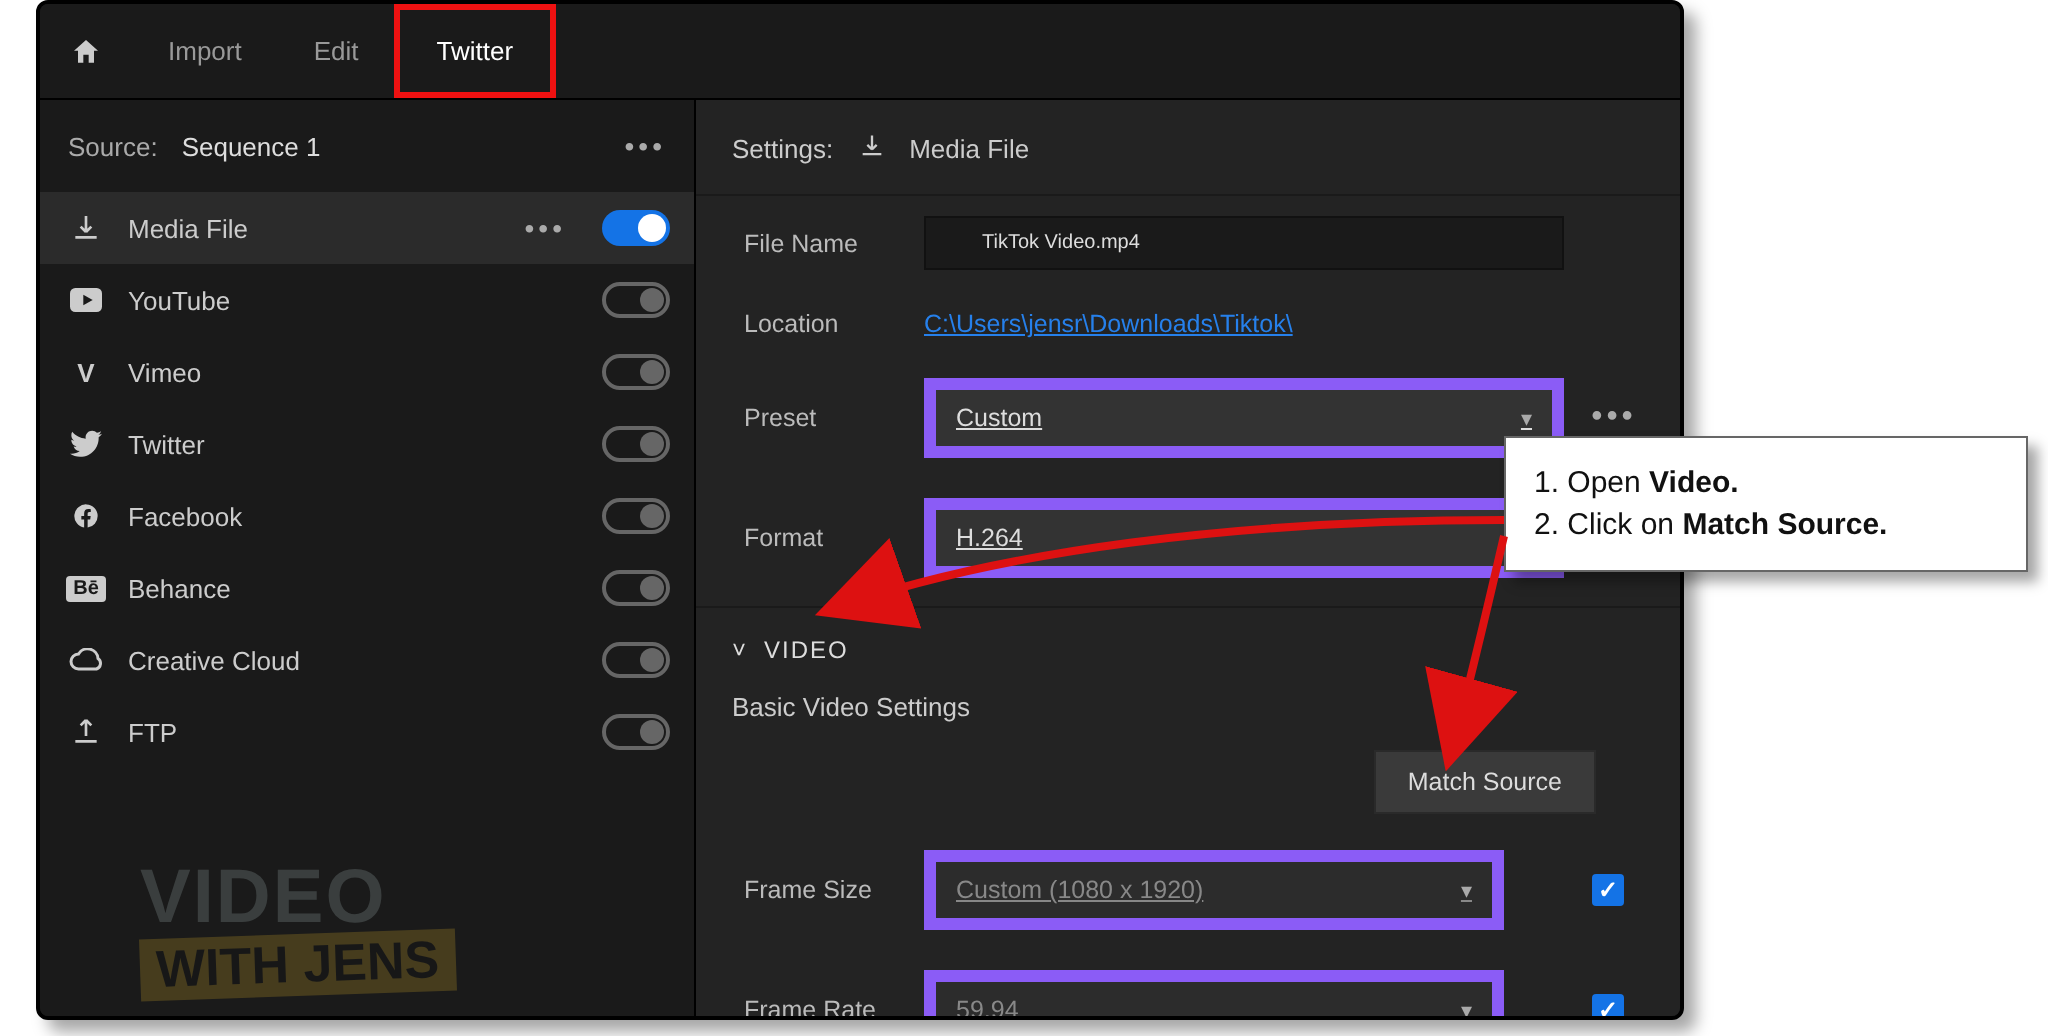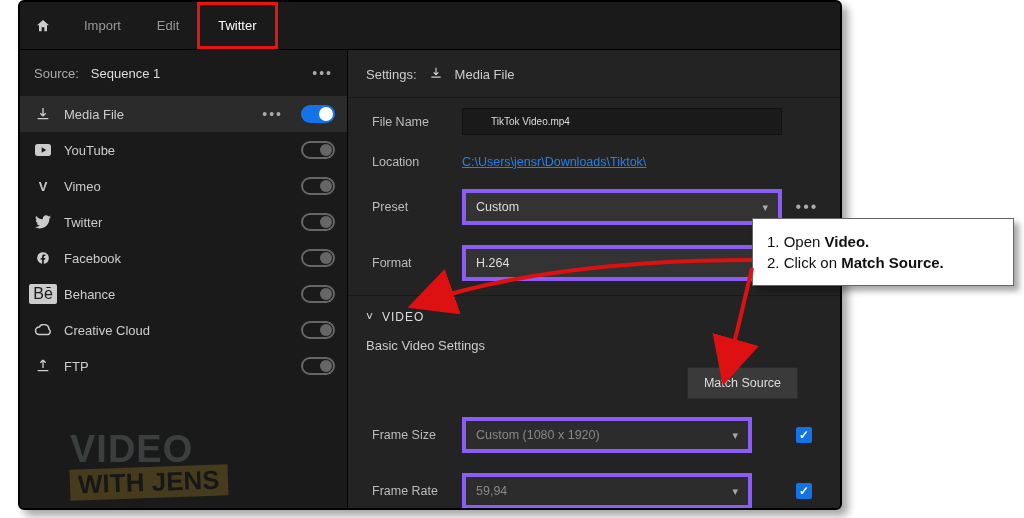--- a/index.html
+++ b/index.html
@@ -153,24 +153,25 @@
     color:#ccc; font-size:12.5px;
     border-bottom: 1px solid #1a1a1a;
   }
   .field-label { color:#bbb; }
   .text-input {
     background:#1a1a1a; border:1px solid #111; color:#ddd;
     padding:7px 28px; font-size:10px; width: 320px;
   }
   .link-text { color:#2680eb; text-decoration: underline; font-size:12.5px; }
   .dropdown {
-    background:#333; border:4px solid #8b5cf6; color:#ddd;
+    background:#333; border:6px solid #8b5cf6; color:#ddd;
     padding:7px 10px; font-size:12.5px; width: 320px;
     display:flex; justify-content:space-between; align-items:center;
     cursor:pointer;
+    text-decoration:underline;
   }
   .chev { color:#aaa; font-size:11px; }
   .extra-dots { color:#aaa; letter-spacing:2px; font-size:16px; text-align:center; cursor:pointer;}
 
   .section-header {
     display:flex; align-items:center; gap:8px;
     padding: 14px 18px 10px 18px;
     color:#ddd; font-size:12px; letter-spacing:1px;
     cursor:pointer;
   }
@@ -294,21 +295,21 @@
                 <path d="M22 12a10 10 0 10-11.6 9.9v-7H8v-2.9h2.4V9.8c0-2.4 1.4-3.7 3.6-3.7 1 0 2.1.2 2.1.2v2.3h-1.2c-1.2 0-1.5.7-1.5 1.5V12h2.6l-.4 2.9h-2.2v7A10 10 0 0022 12z"></path>
               </svg>
             </span>
             <span class="dest-label">Facebook</span>
             <span class="toggle hollow">
               <span class="knob"></span>
             </span>
           </div>
           <div class="dest-item">
             <span class="dest-icon">
-              <span style="font-weight:400;font-size:16px;background:#ccc;color:#1a1a1a;padding:1px 4px;border-radius:2px">Bē</span>
+              <span style="font-weight:700;font-size:10px;background:#ccc;color:#1a1a1a;padding:1px 4px;border-radius:2px">Bē</span>
             </span>
             <span class="dest-label">Behance</span>
             <span class="toggle hollow">
               <span class="knob"></span>
             </span>
           </div>
           <div class="dest-item">
             <span class="dest-icon">
               <svg width="18" height="12" viewBox="0 0 24 16" fill="none" stroke="#ccc" stroke-width="2">
                 <path d="M7 14a5 5 0 110-10 7 7 0 0113 3 4 4 0 01-1 7H7z"></path>

